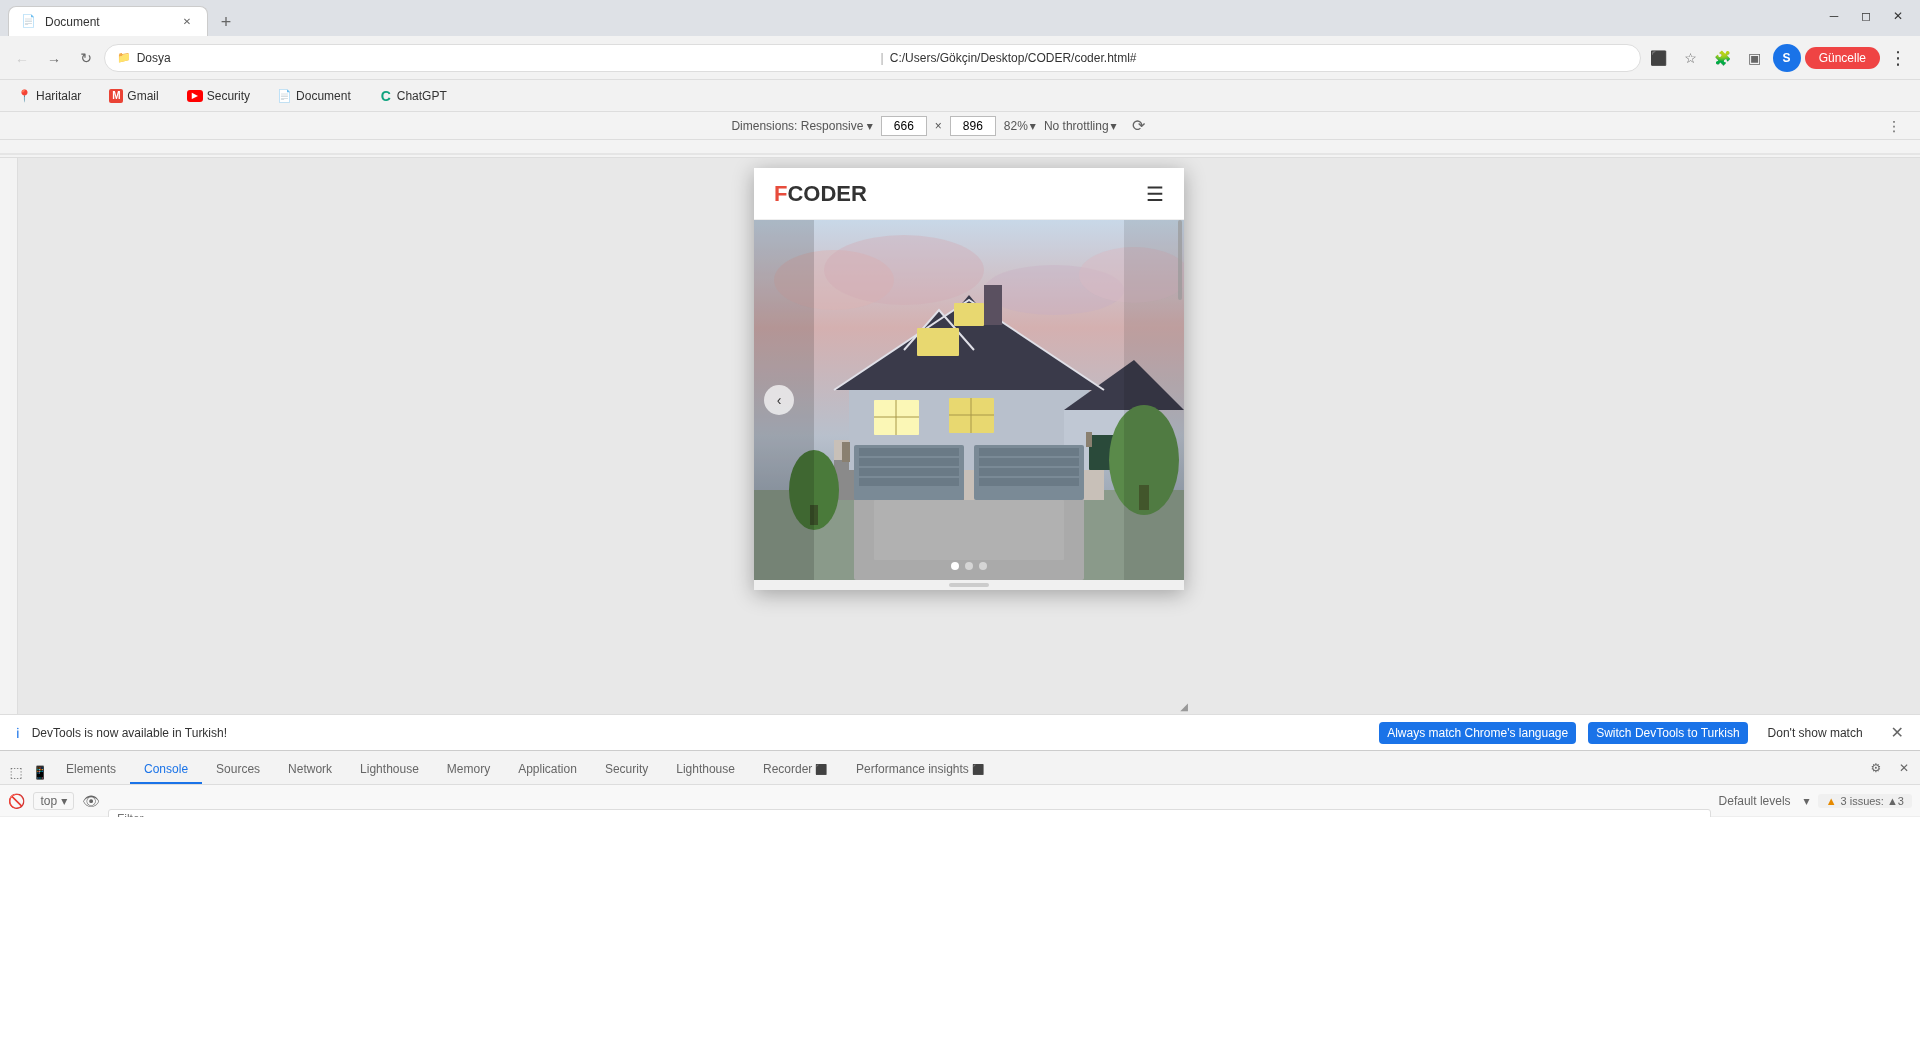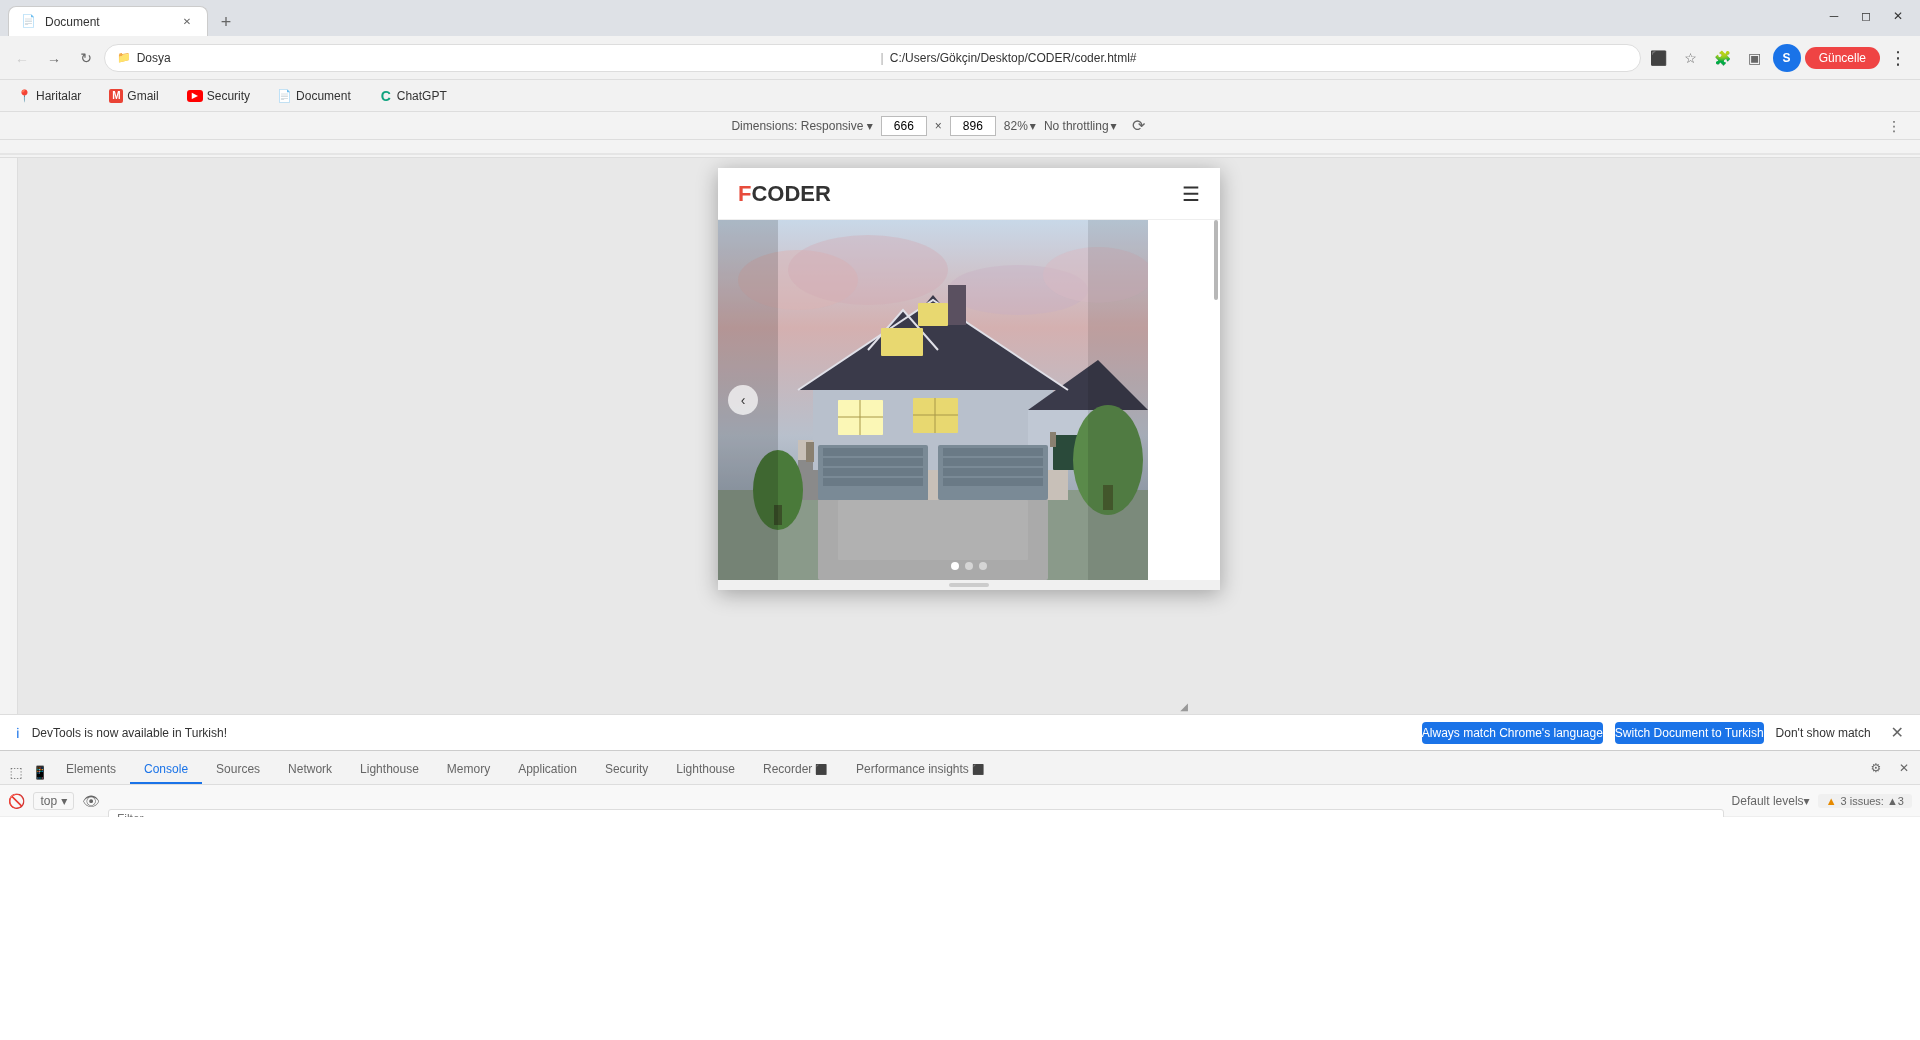--- a/index.html
+++ b/index.html
@@ -67,38 +67,38 @@
     .drag-handle { height: 10px; background: #f0f0f0; display: flex; align-items: center; justify-content: center; }
     .drag-handle-bar { width: 40px; height: 4px; background: #ccc; border-radius: 2px; }
 
     
     .device-scrollbar { position: absolute; right: 2px; top: 52px; width: 4px; height: 80px; background: #aaa; border-radius: 2px; }
 
     
     .devtools-notification { height: 36px; background: #fff; border-top: 1px solid #ddd; display: flex; align-items: center; padding: 0 16px; gap: 12px; font-size: 12px; color: #333; }
     .devtools-info-icon { color: #1a73e8; font-size: 14px; }
     .notification-text { flex: 1; }
-    .notif-btn { padding: 4px 0; border-radius: 4px; font-size: 12px; cursor: pointer; border: none; font-weight: 500; }
+    .notif-btn { padding: 4px 8px; border-radius: 4px; font-size: 12px; cursor: pointer; border: none; font-weight: 500; }
     .notif-btn.primary { background: #1a73e8; color: white; }
     .notif-btn.secondary { background: #1a73e8; color: white; }
     .notif-btn.tertiary { background: transparent; color: #333; border: none; }
     .notif-close { font-size: 16px; color: #666; cursor: pointer; margin-left: 8px; }
 
     
     .devtools-panel { background: #fff; border-top: 1px solid #ccc; height: 290px; display: flex; flex-direction: column; }
     .devtools-tabs { height: 34px; background: #f3f3f3; display: flex; align-items: flex-end; padding: 0 4px; border-bottom: 1px solid #ddd; gap: 0; }
     .devtools-tab { padding: 6px 14px; font-size: 12px; color: #666; cursor: pointer; border-bottom: 2px solid transparent; white-space: nowrap; }
     .devtools-tab.active { color: #1a73e8; border-bottom: 2px solid #1a73e8; }
     .devtools-tab-icons { margin-left: auto; display: flex; align-items: center; gap: 4px; padding-bottom: 4px; }
     .devtools-icon-btn { width: 24px; height: 24px; display: flex; align-items: center; justify-content: center; border-radius: 4px; cursor: pointer; font-size: 12px; color: #666; }
 
     .devtools-console-bar { height: 32px; background: #f8f8f8; display: flex; align-items: center; padding: 0 8px; gap: 8px; border-bottom: 1px solid #eee; }
     .console-clear-btn { font-size: 14px; color: #666; cursor: pointer; }
     .console-filter { flex: 1; height: 20px; border: 1px solid #ddd; border-radius: 3px; padding: 0 8px; font-size: 12px; margin-top: 36px; }
-    .default-levels { display: flex; align-items: center; gap: 0; font-size: 12px; color: #666; cursor: pointer; white-space: nowrap; }
+    .default-levels { display: flex; align-items: center; gap: 13px; font-size: 12px; color: #666; cursor: pointer; white-space: nowrap; }
     .issues-badge { background: #f0f0f0; border-radius: 3px; padding: 1px 6px; font-size: 11px; color: #666; display: flex; align-items: center; gap: 4px; }
 
     .devtools-content { flex: 1; background: white; padding: 8px; font-size: 12px; color: #333; display: flex; align-items: flex-start; gap: 4px; }
 
     
     .ruler-top { height: 18px; background: #f3f3f3; position: relative; border-bottom: 1px solid #ddd; }
     .ruler-left { width: 18px; background: #f3f3f3; border-right: 1px solid #ddd; position: absolute; left: 0; top: 0; bottom: 0; }
   </style>
 </head>
 <body>
@@ -196,21 +196,21 @@
         <line x1="0" y1="14" x2="1920" y2="14" stroke="#bbb" stroke-width="0.5"></line>
       </svg>
     </div>
 
     <div style="flex:1;display:flex;overflow:hidden;">
 
       <div class="ruler-left" style="width:18px;background:#f3f3f3;border-right:1px solid #ddd;flex-shrink:0;position:relative;z-index:1;"></div>
 
       <div style="flex:1;background:#e8e8e8;display:flex;justify-content:center;align-items:flex-start;padding:10px 0;overflow:hidden;position:relative;">
 
-        <div class="device-frame" style="width:502px;position:relative;">
+        <div class="device-frame" style="width:430px;position:relative;">
 
           <div class="site-header" style="height:52px;background:white;display:flex;align-items:center;justify-content:space-between;padding:0 20px;border-bottom:1px solid #eee;">
             <div class="site-logo">
               <span class="f-letter" style="color:#e74c3c;font-size:22px;font-weight:bold;">F</span><span class="coder-text" style="color:#333;font-size:22px;font-weight:bold;">CODER</span>
             </div>
             <div class="hamburger-btn" style="font-size:20px;color:#333;cursor:pointer;">☰</div>
           </div>
 
           <div class="site-hero" style="position:relative;">
 
@@ -322,21 +322,21 @@
 
         <div style="position:absolute;bottom:0;right:calc(50% - 215px - 8px);width:16px;height:16px;cursor:se-resize;display:flex;align-items:center;justify-content:center;font-size:10px;color:#999;">◢</div>
       </div>
     </div>
   </div>
 
   <div class="devtools-notification">
     <span class="devtools-info-icon">ℹ</span>
     <span class="notification-text">DevTools is now available in Turkish!</span>
     <button class="notif-btn primary">Always match Chrome's language</button>
-    <button class="notif-btn secondary">Switch Document to Turkish</button>
+    <button class="notif-btn secondary">Switch DevTools to Turkish</button>
     <button class="notif-btn tertiary">Don't show match</button>
     <span class="notif-close">✕</span>
   </div>
 
   <div class="devtools-panel">
 
     <div class="devtools-tabs">
       <div class="devtools-icon-btn" style="font-size:14px;">⬚</div>
       <div class="devtools-icon-btn" style="font-size:13px;">📱</div>
       <div class="devtools-tab">Elements</div>

